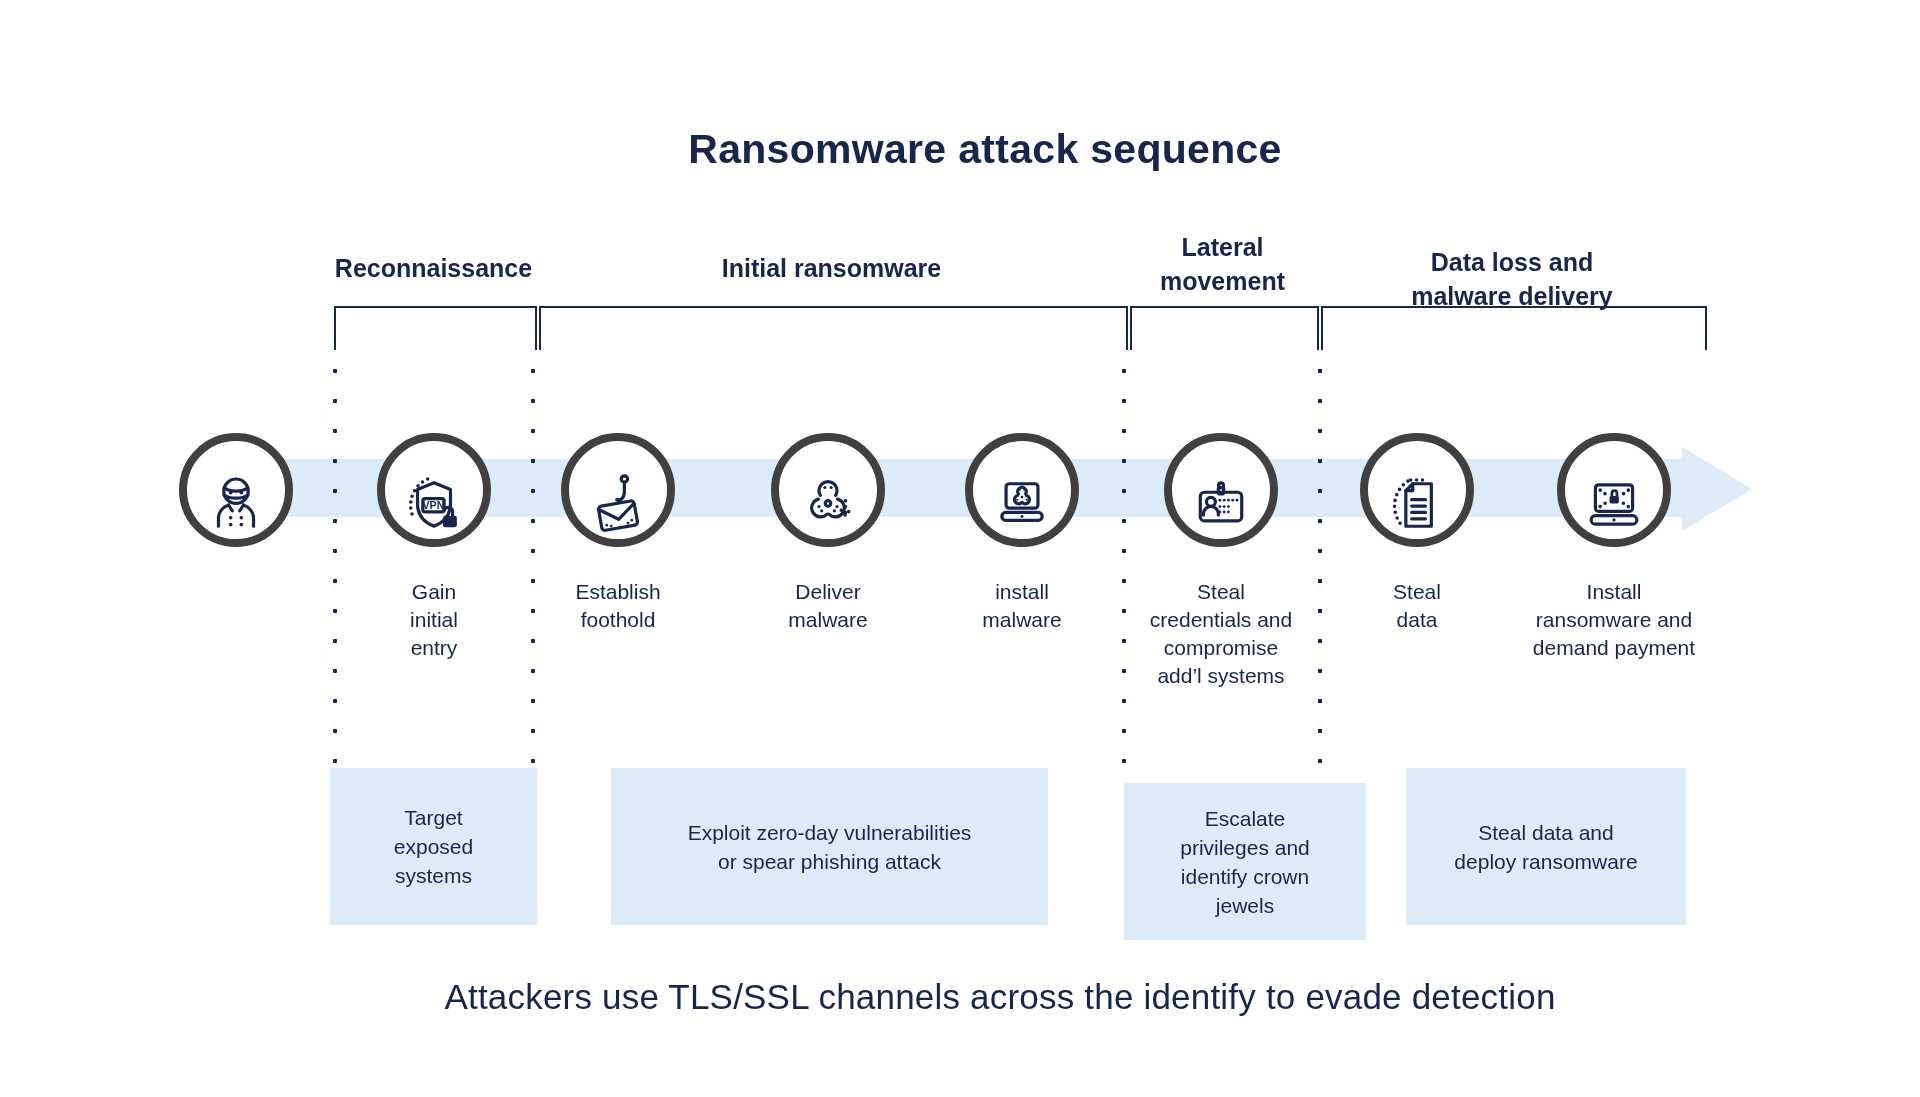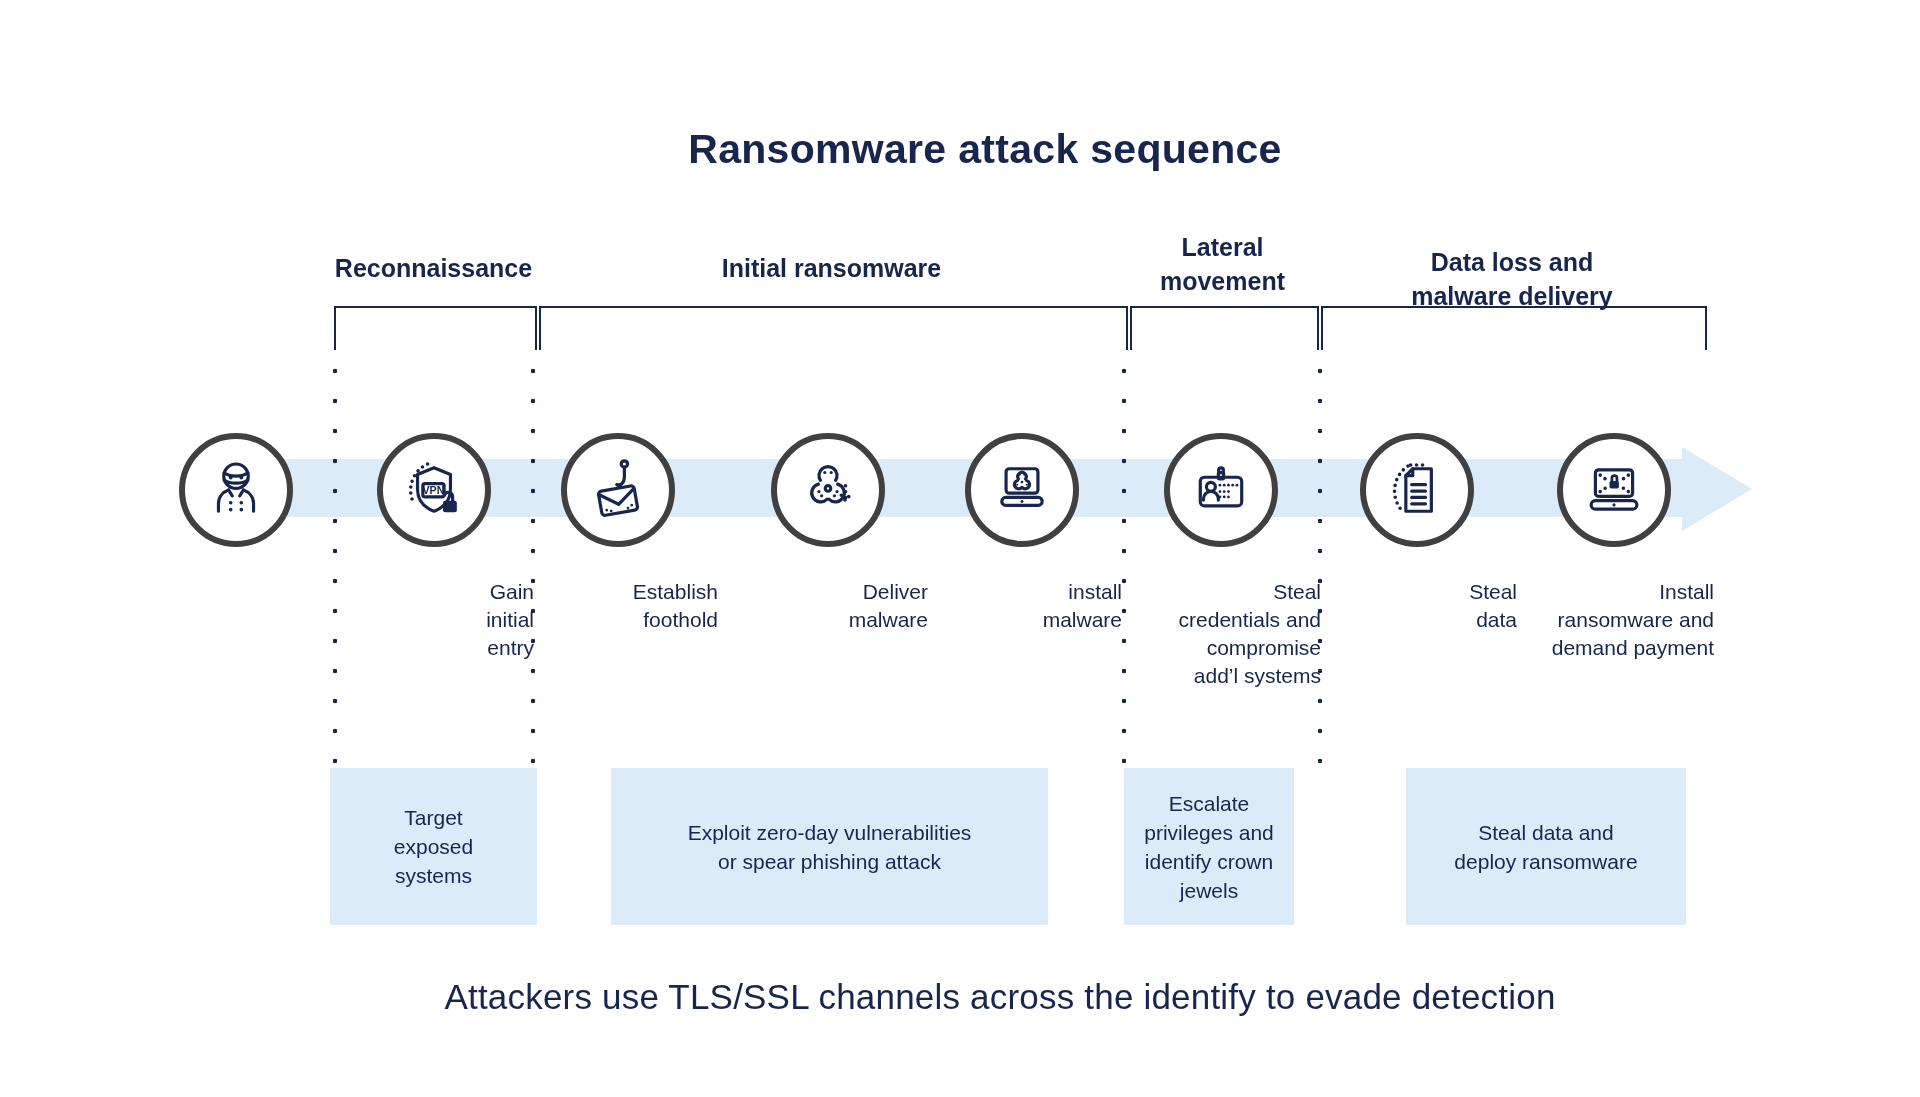--- a/index.html
+++ b/index.html
@@ -15,28 +15,28 @@
   .bracket{height:42px;border-top:2.5px solid #18264d;border-left:2.5px solid #18264d;border-right:2.5px solid #18264d;top:306px;}
   
   .dotline{top:356px;height:410px;width:4px;z-index:2;
     background-image:radial-gradient(circle,#18264d 2px,transparent 2.6px);
     background-size:4px 30px;background-repeat:repeat-y;background-position:center top;}
   
   .band{left:240px;top:459px;width:1442px;height:58px;background:#dcebf8;z-index:1;}
   .arrowhead{left:1682px;top:447px;width:0;height:0;z-index:1;
     border-top:42px solid transparent;border-bottom:42px solid transparent;border-left:70px solid #dcebf8;}
   
-  .circle{width:114px;height:114px;border-radius:50%;background:#ffffff;border:6px solid #404040;
-    top:433px;z-index:3;display:flex;align-items:center;justify-content:center;box-sizing:border-box;}
+  .circle{width:114px;height:114px;border-radius:50%;background:#ffffff;border:8px solid #404040;
+    top:433px;z-index:3;display:flex;align-items:flex-end;justify-content:center;box-sizing:border-box;}
   .ic{width:68px;height:68px;stroke:#18264d;fill:none;stroke-width:3;stroke-linecap:round;stroke-linejoin:round;}
   .ic .f{fill:#18264d;stroke:none;}
   .ic .dotted{stroke-dasharray:0 5.6;stroke-width:3.4;}
   .svgtxt{fill:#18264d;stroke:none;font-family:"Liberation Sans",sans-serif;font-size:10px;font-weight:700;}
   
-  .step-label{top:578px;width:200px;text-align:right;font-size:21px;line-height:28px;white-space:pre-line;z-index:4;}
+  .step-label{top:578px;width:200px;text-align:center;font-size:21px;line-height:28px;white-space:pre-line;z-index:4;}
   
   .box{top:768px;height:157px;background:#dcebf8;display:flex;align-items:center;justify-content:center;
     text-align:center;font-size:21px;line-height:29px;white-space:pre-line;z-index:3;}
 </style>
 </head>
 <body>
 
 <div class="abs title">Ransomware attack sequence</div>
 
 <div class="abs phase-label" style="left:334px;width:199px;top:251px;">Reconnaissance</div>
@@ -202,20 +202,20 @@
 data</div>
 <div class="abs step-label" style="left:1514px;">Install
 ransomware and
 demand payment</div>
 
 <div class="abs box" style="left:330px;width:207px;">Target
 exposed
 systems</div>
 <div class="abs box" style="left:611px;width:437px;">Exploit zero-day vulnerabilities
 or spear phishing attack</div>
-<div class="abs box" style="left:1124px;width:170px;">Escalate
+<div class="abs box" style="left:1124px;width:242px;margin-top:15px;">Escalate
 privileges and
 identify crown
 jewels</div>
 <div class="abs box" style="left:1406px;width:280px;">Steal data and
 deploy ransomware</div>
 
 <div class="abs footer">Attackers use TLS/SSL channels across the identify to evade detection</div>
 
 </body></html>

